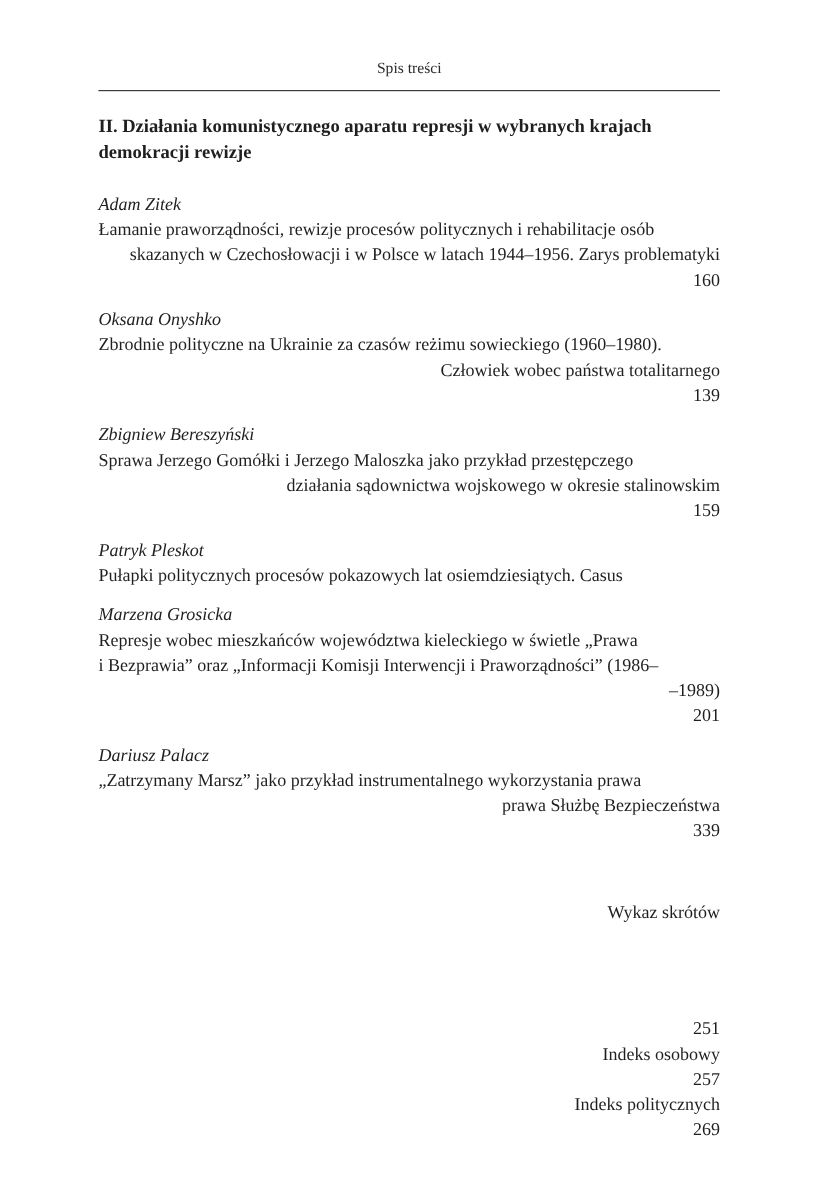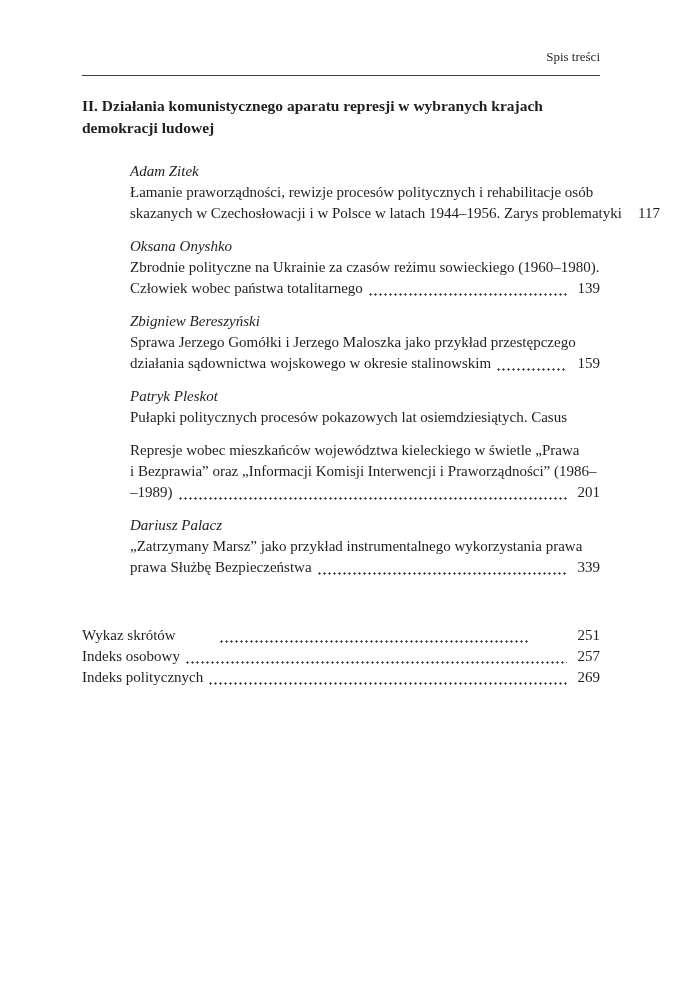--- a/index.html
+++ b/index.html
@@ -14,56 +14,56 @@
     background: #ffffff;
     color: #1f1f1f;
     font-family: "Liberation Serif", "DejaVu Serif", serif;
     font-size: 15px;
     line-height: 21px;
     box-sizing: border-box;
     padding: 48px 92px 0 82px;
     overflow: hidden;
   }
   .running-head {
-    text-align: right;
+    text-align: center;
     font-size: 13px;
     line-height: 18px;
     color: #2a2a2a;
   }
   .header-rule {
     border: none;
     border-top: 1.5px solid #3c3c3c;
     margin: 9px 0 0 0;
   }
   .section-heading {
     margin-top: 19px;
     font-weight: bold;
     font-size: 15.5px;
     line-height: 21.5px;
     font-family: Liberation Serif, serif;
   }
   .entries {
     margin-top: 23px;
-    margin-left: 48px;
   }
   .entry {
     margin-top: 12px;
   }
   .entry:first-child {
     margin-top: 0;
   }
   .author {
     font-style: italic;
   }
   .title-line {
     white-space: nowrap;
   }
   .leader-row {
     display: flex;
     align-items: flex-end;
+    flex-direction: column;
   }
   .line-text {
     white-space: nowrap;
   }
   .dots {
     flex: 1;
     height: 15px;
     margin: 0 7px 0 5px;
     background-image: radial-gradient(circle, #2e2e2e 0.9px, rgba(0,0,0,0) 1.25px);
     background-size: 5px 5px;
@@ -88,32 +88,32 @@
 </head>
 <body>
 
 <div class="page">
 
   <div class="running-head">Spis treści</div>
   <hr class="header-rule">
 
   <div class="section-heading">
     <div>II. Działania komunistycznego aparatu represji w wybranych krajach</div>
-    <div>demokracji ludowej</div>
+    <div>demokracji rewizje</div>
   </div>
 
   <div class="entries">
 
     <div class="entry">
       <div class="author">Adam Zitek</div>
       <div class="title-line">Łamanie praworządności, rewizje procesów politycznych i rehabilitacje osób</div>
       <div class="leader-row">
         <span class="line-text">skazanych w Czechosłowacji i w Polsce w latach 1944–1956. Zarys problematyki</span>
         <span class="dots"></span>
-        <span class="pagenum">117</span>
+        <span class="pagenum">160</span>
       </div>
     </div>
 
     <div class="entry">
       <div class="author">Oksana Onyshko</div>
       <div class="title-line">Zbrodnie polityczne na Ukrainie za czasów reżimu sowieckiego (1960–1980).</div>
       <div class="leader-row">
         <span class="line-text">Człowiek wobec państwa totalitarnego</span>
         <span class="dots"></span>
         <span class="pagenum">139</span>
@@ -129,20 +129,21 @@
         <span class="pagenum">159</span>
       </div>
     </div>
 
     <div class="entry">
       <div class="author">Patryk Pleskot</div>
       <div class="title-line">Pułapki politycznych procesów pokazowych lat osiemdziesiątych. Casus</div>
     </div>
 
     <div class="entry">
+      <div class="author">Marzena Grosicka</div>
       <div class="title-line">Represje wobec mieszkańców województwa kieleckiego w świetle „Prawa</div>
       <div class="title-line">i Bezprawia” oraz „Informacji Komisji Interwencji i Praworządności” (1986–</div>
       <div class="leader-row">
         <span class="line-text">–1989)</span>
         <span class="dots"></span>
         <span class="pagenum">201</span>
       </div>
     </div>
 
     <div class="entry">

